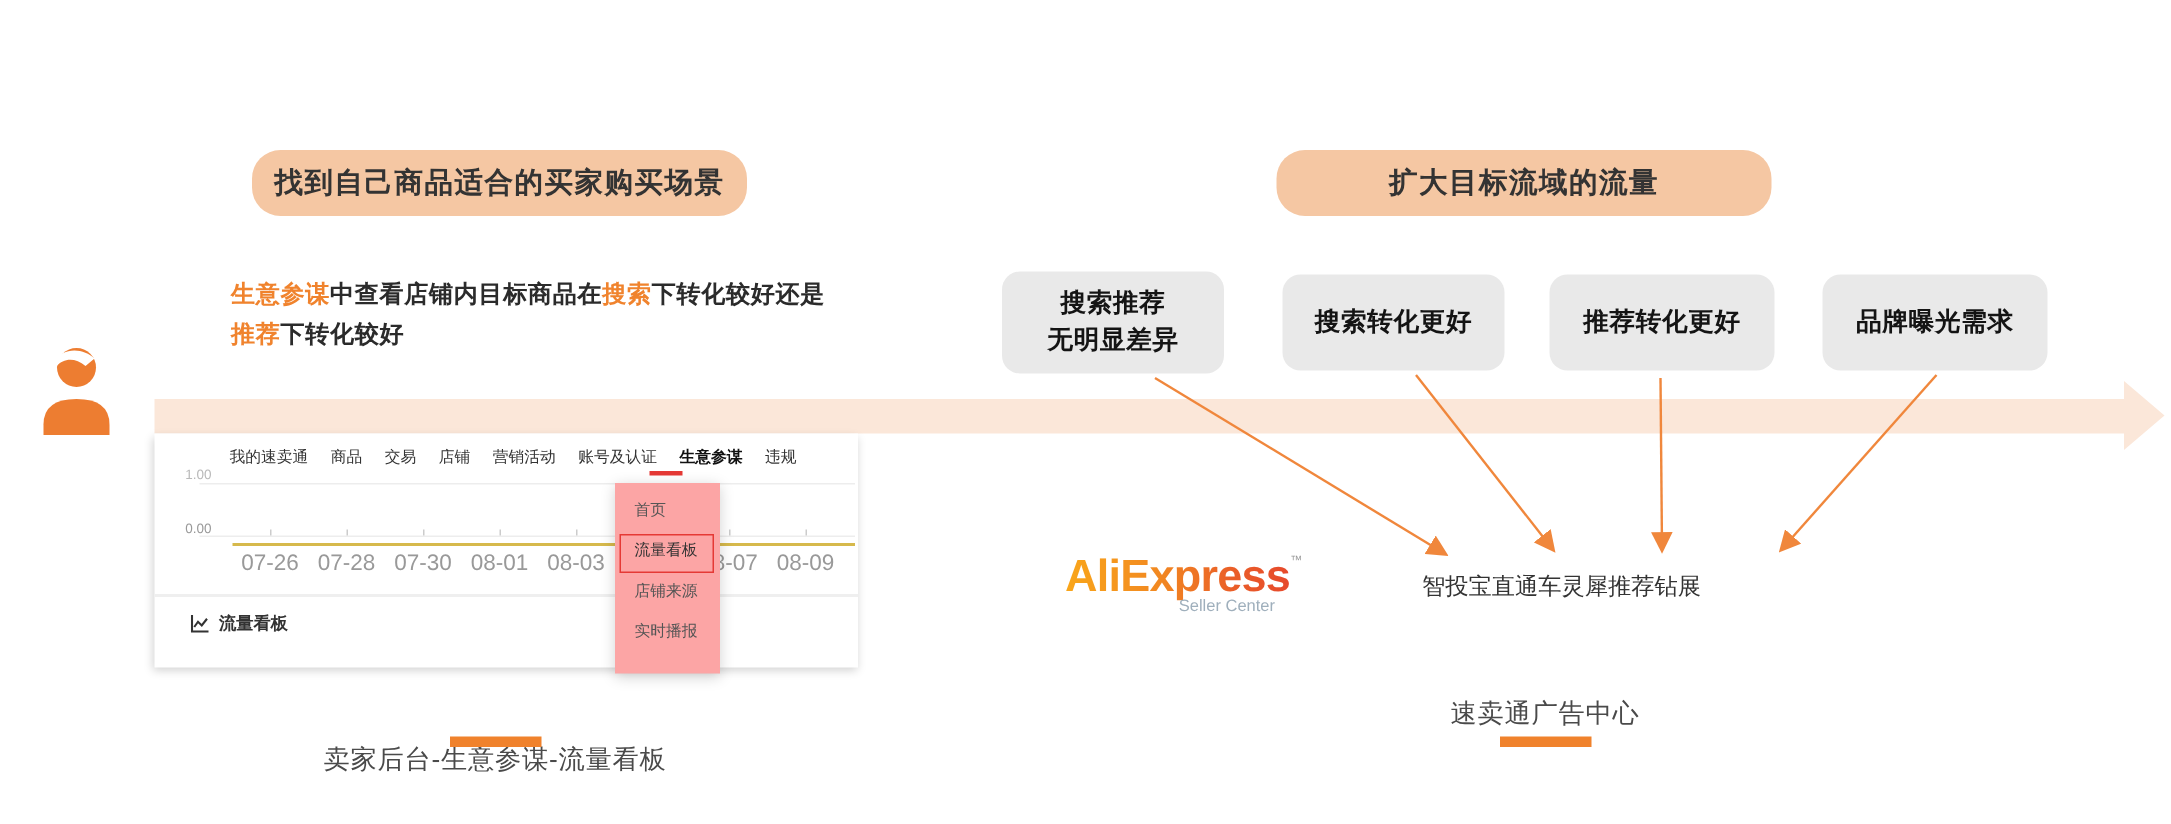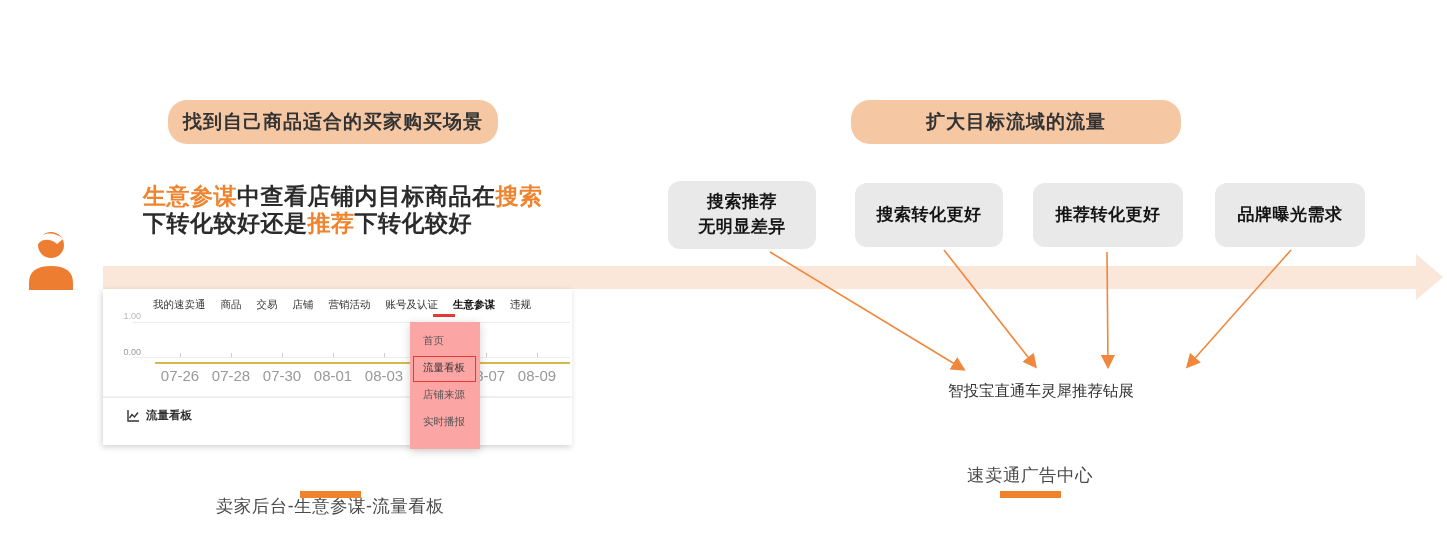--- a/index.html
+++ b/index.html
@@ -8,22 +8,22 @@
   .canvas { position:relative; width:1447px; height:549px; background:#fff; overflow:hidden; }
 
   
   .pill { position:absolute; height:44px; background:#F5C7A3; border-radius:19px;
           display:flex; align-items:center; justify-content:center;
           font-size:19px; font-weight:700; color:#333; letter-spacing:1px; }
   .pill-left  { left:168px; top:100px; width:330px; }
   .pill-right { left:851px; top:100px; width:330px; }
 
   
-  .intro { position:absolute; left:143px; top:183px; width:400px;
-           font-size:23px; line-height:27px; font-weight:700; color:#2b2b2b; letter-spacing:0.5px;}
+  .intro { position:absolute; left:154px; top:183px; width:400px;
+           font-size:16px; line-height:27px; font-weight:700; color:#2b2b2b; letter-spacing:0.5px;}
   .hl { color:#F0832D; }
 
   
   .person { position:absolute; left:26px; top:230px; }
 
   
   .band-shaft { position:absolute; left:103px; top:266px; width:1314px; height:23px; background:#FBE7D9; }
   .band-head  { position:absolute; left:1416px; top:254px; width:0; height:0;
                 border-top:23px solid transparent; border-bottom:23px solid transparent;
                 border-left:27px solid #FBE7D9; }
@@ -191,20 +191,26 @@
     <div class="dd-item dd-2">店铺来源</div>
     <div class="dd-item dd-3">实时播报</div>
     <div class="dd-redbox"></div>
   </div>
 
   <div class="caption caption-left">卖家后台-生意参谋-流量看板</div>
   <div class="cap-bar cap-bar-left"></div>
   <div class="caption caption-right">速卖通广告中心</div>
   <div class="cap-bar cap-bar-right"></div>
 
+  <div class="logo">
+    <div>
+      <span class="logo-word">AliExpress</span><span class="logo-tm">™</span>
+    </div>
+    <div class="logo-sub">Seller Center</div>
+  </div>
 
   <div class="products">
     <span>智投宝</span>
     <span>直通车</span>
     <span>灵犀推荐</span>
     <span>钻展</span>
   </div>
 
 </div>
 

